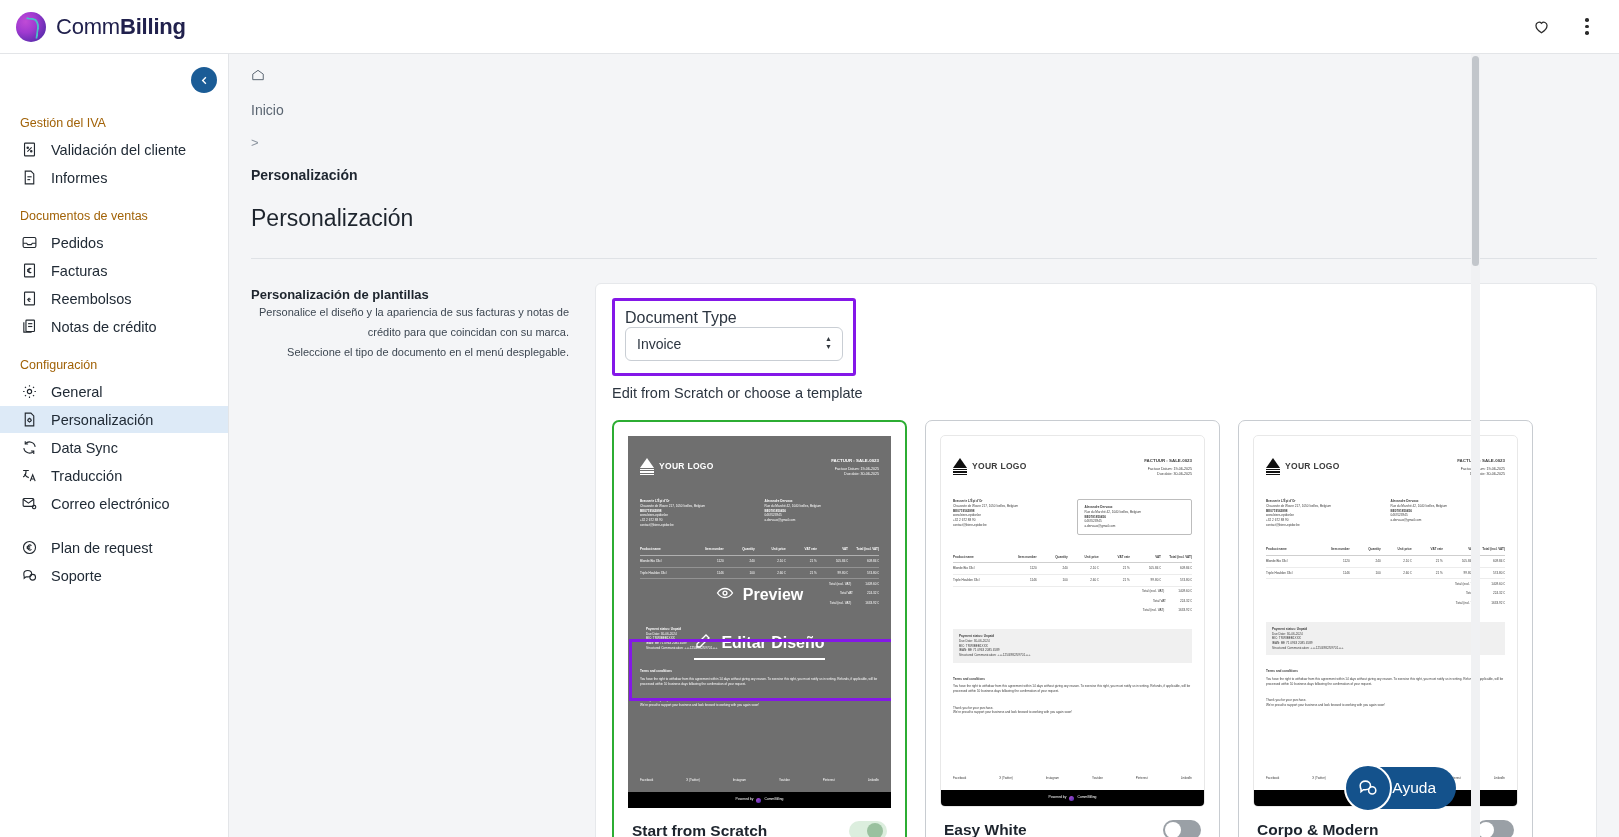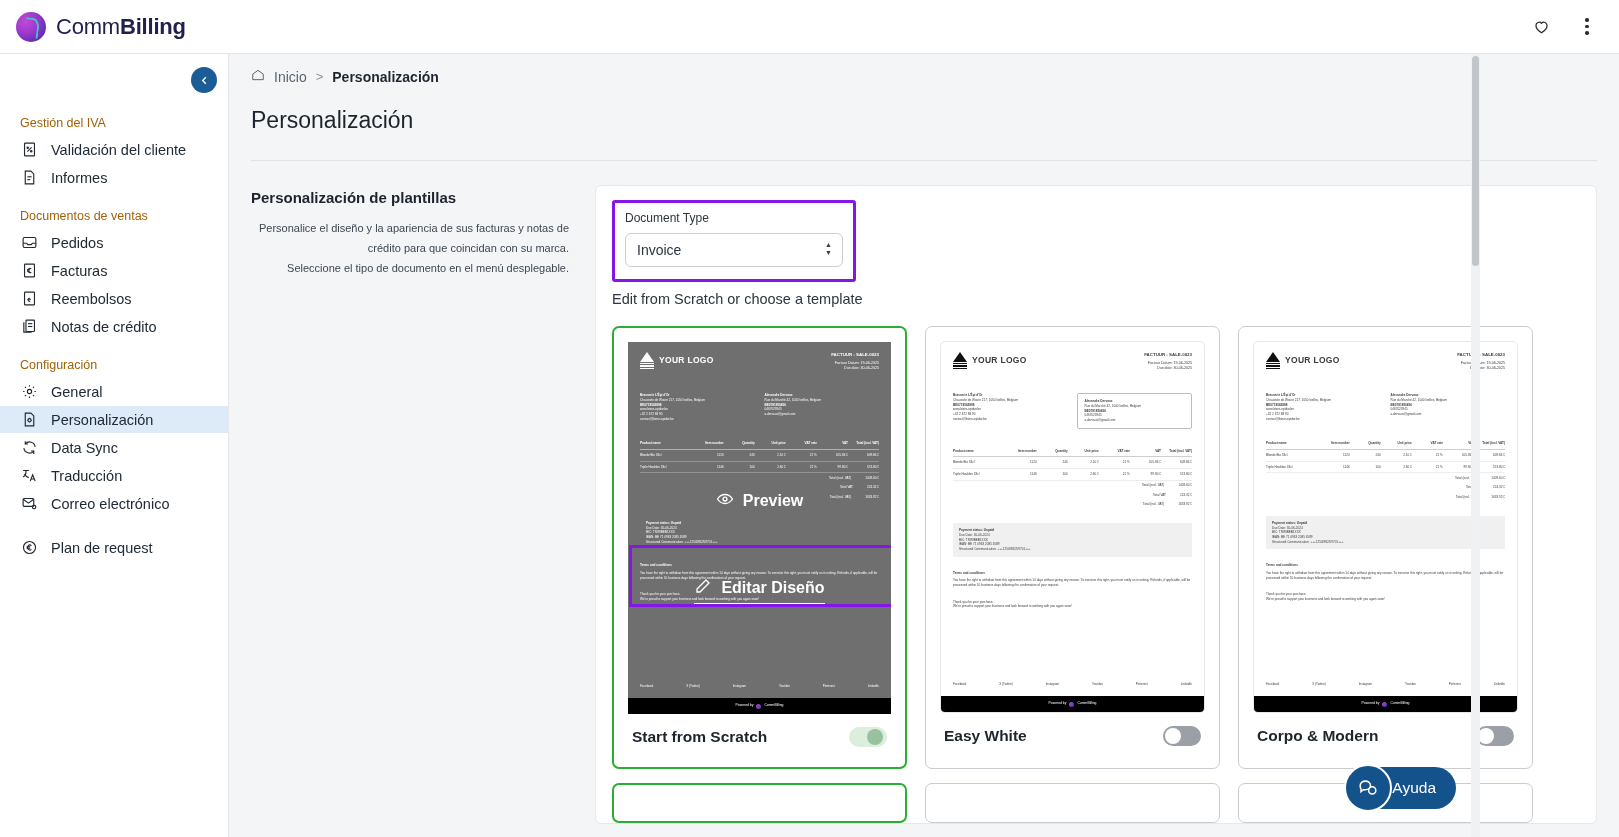--- a/index.html
+++ b/index.html
@@ -63,39 +63,39 @@
   .nav-item .nico { width: 19px; height: 19px; flex: 0 0 19px; display:flex; align-items:center; justify-content:center; }
   .nav-item .nico svg { display:block; }
   .nav-spacer { height: 16px; }
 
   
   .main {
     position: absolute; top: 54px; left: 229px;
     width: 1390px; height: 783px; background: #f4f5f7; overflow: hidden;
   }
   .breadcrumb {
-    display: flex; align-items: center; gap: 9px;
-    padding: 14px 0 0 22px; font-size: 14px; color: #5a6571;
+    display: flex; align-items: flex-start; gap: 17px;
+    padding: 14px 0 0 22px; font-size: 14px; color: #5a6571; flex-direction: column;
   }
   .breadcrumb .sep { color: #8a939e; font-size: 13px; }
   .breadcrumb .cur { color: #1e2630; font-weight: 600; }
   .page-title { padding: 22px 0 0 22px; font-size: 23px; color: #1d242d; font-weight: 400; }
   .divider { margin: 26px 22px 0 22px; height: 1px; background: #dfe2e6; }
 
   .content { display: flex; padding: 24px 22px 0 22px; gap: 26px; }
   .left-col { width: 318px; flex: 0 0 318px; padding-top: 4px; }
-  .left-col h3 { font-size: 15px; color: #1d242d; font-weight: 700; margin-bottom: 12px; }
+  .left-col h3 { font-size: 13px; color: #1d242d; font-weight: 700; }
   .left-col p { font-size: 11px; line-height: 20px; color: #3d4752; text-align: right; }
 
   .panel {
     flex: 1; background: #ffffff; border-radius: 6px;
     border: 1px solid #e6e8eb; padding: 14px 16px 0 16px; min-height: 620px;
   }
   .hl-purple { border: 3px solid #8417e8; border-radius: 3px; padding: 8px 10px 12px 10px; display: inline-block; }
-  .field-label { font-size: 12px; color: #2c3540; margin-bottom: 8px; }
+  .field-label { font-size: 16px; color: #2c3540; }
   .select-wrap { position: relative; width: 218px; }
   .doc-select {
     width: 218px; height: 34px; border: 1px solid #c9ced4; border-radius: 6px;
     background: #fff; font-size: 14px; color: #2c3540;
     padding: 0 30px 0 11px; font-family: "Liberation Sans", sans-serif;
     appearance: none; -webkit-appearance: none; cursor: pointer;
   }
   .sel-arrows {
     position: absolute; right: 11px; top: 9px; display: flex; flex-direction: column;
     gap: 2px; pointer-events: none; color: #33393f;
@@ -110,21 +110,21 @@
   }
   .tcard.selected { border: 2px solid #2cad33; }
   .thumb { margin: 14px 14px 0 14px; height: 372px; position: relative; overflow: hidden; }
   .thumb.dark { background: #6f6f6f; }
   .thumb.light { background: #ffffff; border: 1px solid #e8e8e8; border-radius: 5px; }
 
   
   .mini { position: absolute; inset: 0; padding: 10px 12px; font-size: 3.1px; line-height: 1.5; }
   .mini.dark-t { color: #ffffff; }
   .mini.light-t { color: #3b3b3b; }
-  .mini-head { display: flex; justify-content: space-between; align-items: flex-start; }
+  .mini-head { display: flex; justify-content: space-between; align-items: flex-start; margin-top: 12px; }
   .logo-row { display: flex; align-items: center; gap: 5px; }
   .tri { width: 0; height: 0; border-left: 7px solid transparent; border-right: 7px solid transparent; }
   .mini.dark-t .tri { border-bottom: 10px solid #fff; }
   .mini.light-t .tri { border-bottom: 10px solid #111; }
   .logo-bars { display:flex; flex-direction:column; gap:1px; margin-top:1px; }
   .logo-bars i { display:block; width:14px; height:1.4px; }
   .mini.dark-t .logo-bars i { background:#fff; }
   .mini.light-t .logo-bars i { background:#111; }
   .logo-txt { font-size: 8.5px; font-weight: 700; letter-spacing: .3px; }
   .inv-meta { text-align: right; font-size: 3.6px; }
@@ -149,21 +149,21 @@
   .thanks { margin-top: 12px; }
   .mini-social { position: absolute; left: 12px; right: 12px; bottom: 26px; display: flex; justify-content: space-between; font-size: 3px; }
   .mini-footer {
     position: absolute; left: 0; right: 0; bottom: 0; height: 16px; background: #000;
     color: #fff; font-size: 3.4px; display: flex; align-items: center; justify-content: center; gap: 3px;
   }
   .mf-dot { width: 5px; height: 5px; border-radius: 50%; background: linear-gradient(135deg,#b44bd6,#4b2fa8); display:inline-block; }
 
   
   .overlay { position: absolute; inset: 0; display: flex; flex-direction: column; align-items: center; justify-content: center; gap: 26px; }
-  .ov-btn { display: flex; align-items: center; gap: 9px; color: #fff; font-size: 16px; font-weight: 700; cursor: pointer; margin-top: 39px; }
+  .ov-btn { display: flex; align-items: center; gap: 9px; color: #fff; font-size: 16px; font-weight: 700; cursor: pointer; }
   .ov-btn.edit { border-bottom: 2px solid #fff; padding-bottom: 4px; }
   .ov-edit-hl { position: absolute; left: 1px; top: 203px; width: 289px; height: 62px; border: 3px solid #8417e8; }
 
   .tcard-foot { display: flex; align-items: center; justify-content: space-between; padding: 13px 18px 20px 18px; }
   .tcard-name { font-size: 15.5px; font-weight: 700; color: #1d242d; }
   .toggle { width: 38px; height: 20px; border-radius: 10px; position: relative; cursor: pointer; }
   .toggle.on { background: #dceede; }
   .toggle.on .knob { background: #9ac19f; left: 18px; }
   .toggle.off { background: #9aa0a6; }
   .toggle.off .knob { background: #ffffff; left: 2px; }
@@ -356,20 +356,29 @@
             <svg width="17" height="17" viewBox="0 0 24 24" fill="none" stroke="#22282f" stroke-width="1.6">
               <circle cx="12" cy="12" r="8.5"></circle>
               <path d="M14.8 9.4a3.4 3.4 0 1 0 0 5.2"></path>
               <line x1="8" y1="11" x2="13" y2="11"></line>
               <line x1="8" y1="13" x2="13" y2="13"></line>
             </svg>
           </span>
         <span>Plan de request</span>
       </div>
 
+      <div class="nav-item">
+        <span class="nico">
+            <svg width="17" height="17" viewBox="0 0 24 24" fill="none" stroke="#22282f" stroke-width="1.6">
+              <path d="M4 9.5c0-2.5 2.4-4.5 5.5-4.5S15 7 15 9.5 12.6 14 9.5 14H7l-2.5 2v-2.6C4.2 12.6 4 11.1 4 9.5z"></path>
+              <circle cx="16.5" cy="14.5" r="4"></circle>
+            </svg>
+          </span>
+        <span>Soporte</span>
+      </div>
 
     </div>
   </div>
 
   <div class="main">
 
     <div class="breadcrumb">
       <span><svg width="14" height="14" viewBox="0 0 24 24" fill="none" stroke="#5a6571" stroke-width="1.7">
             <path d="M3 10.5 12 4l9 6.5V20H3z"></path>
           </svg></span>

